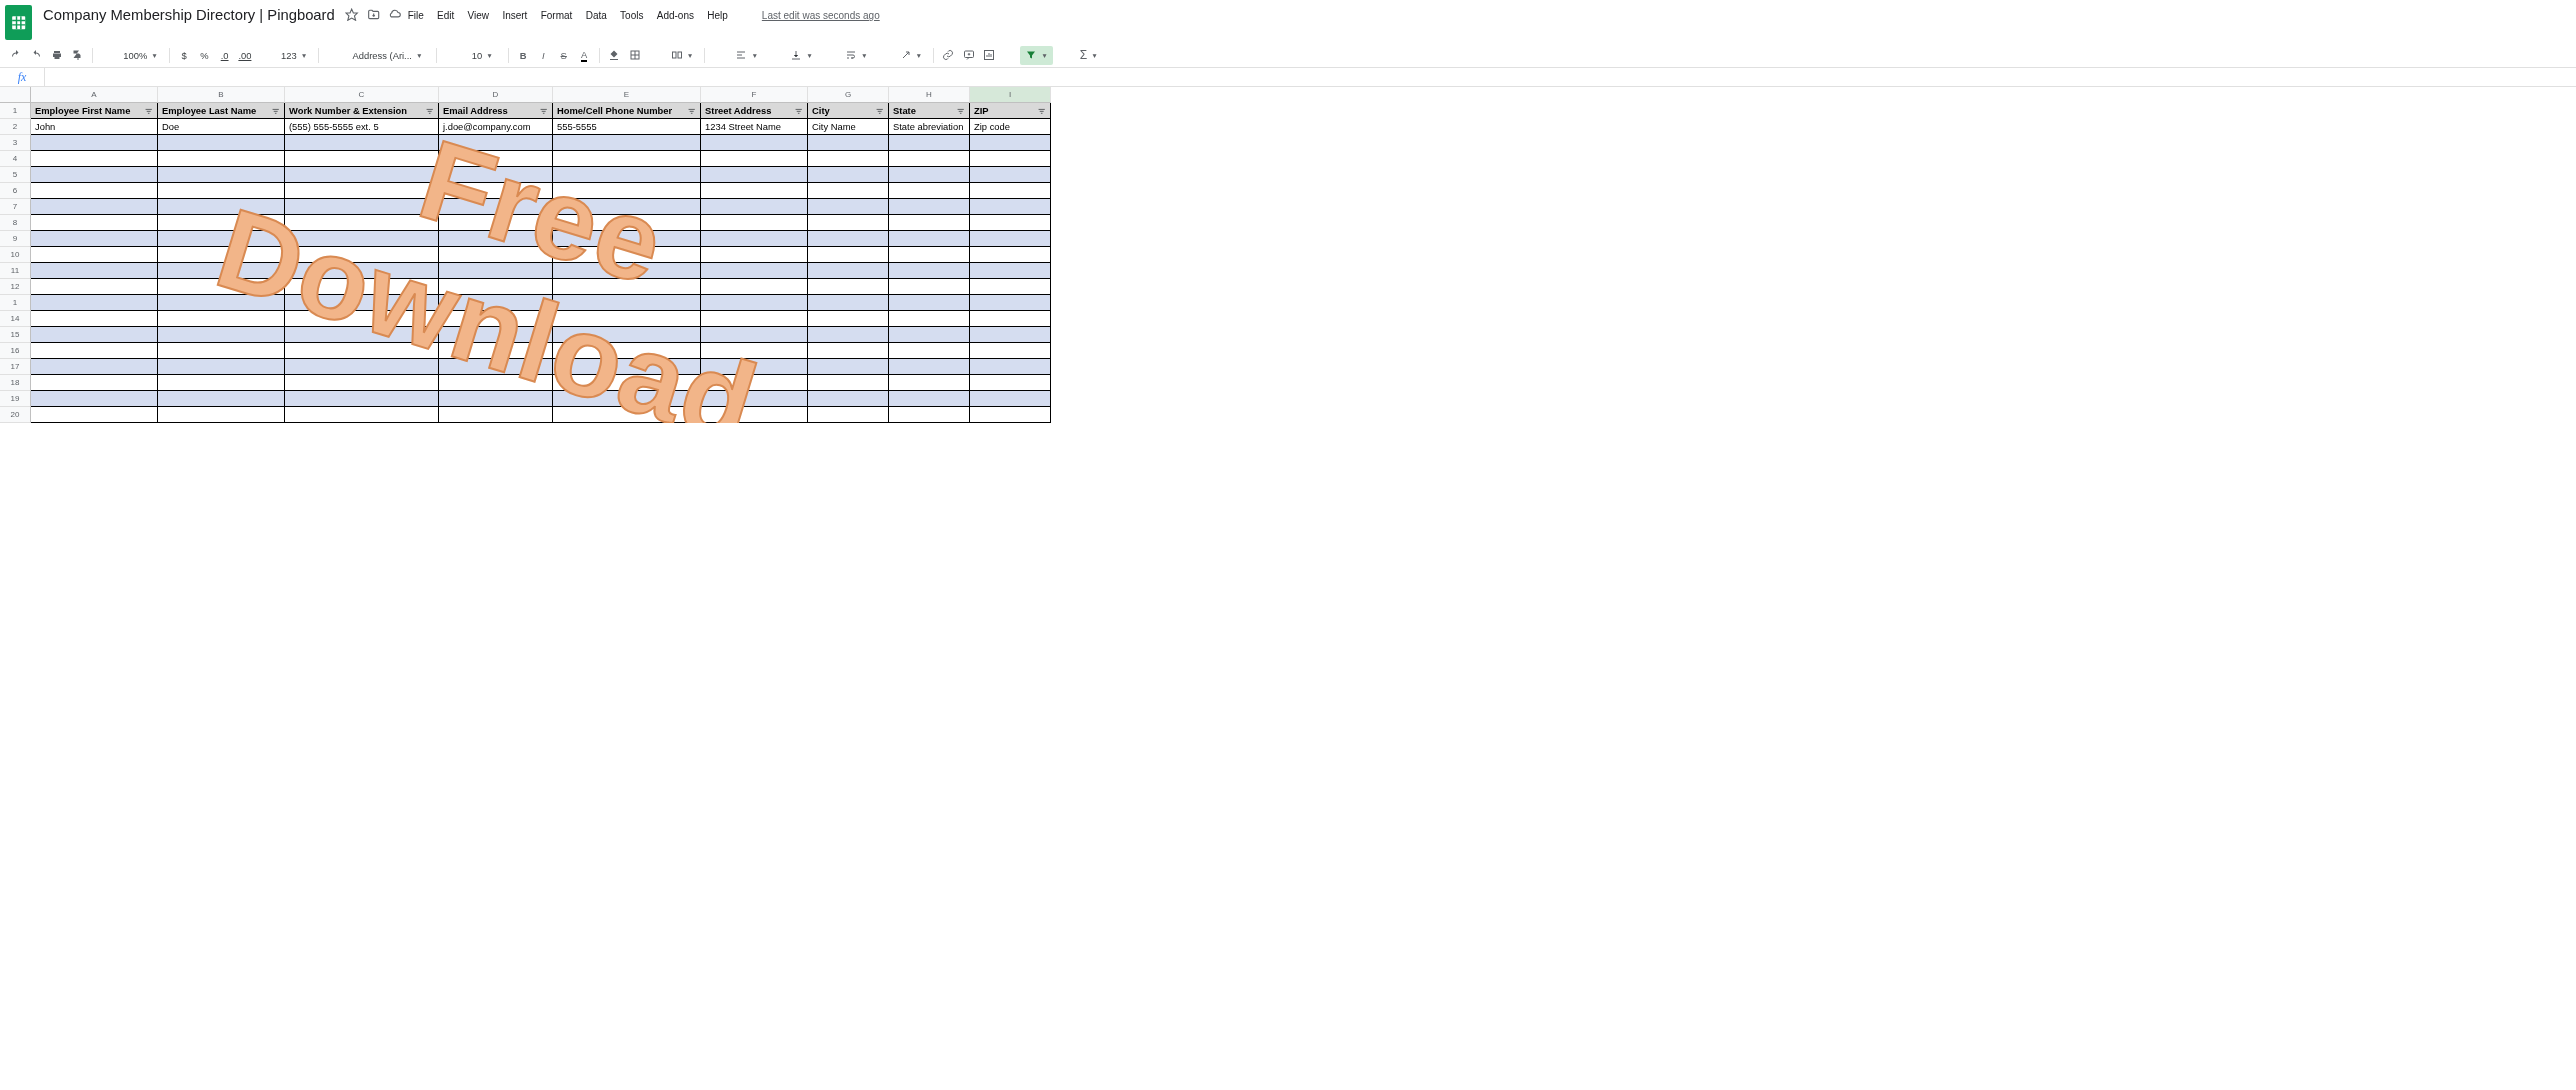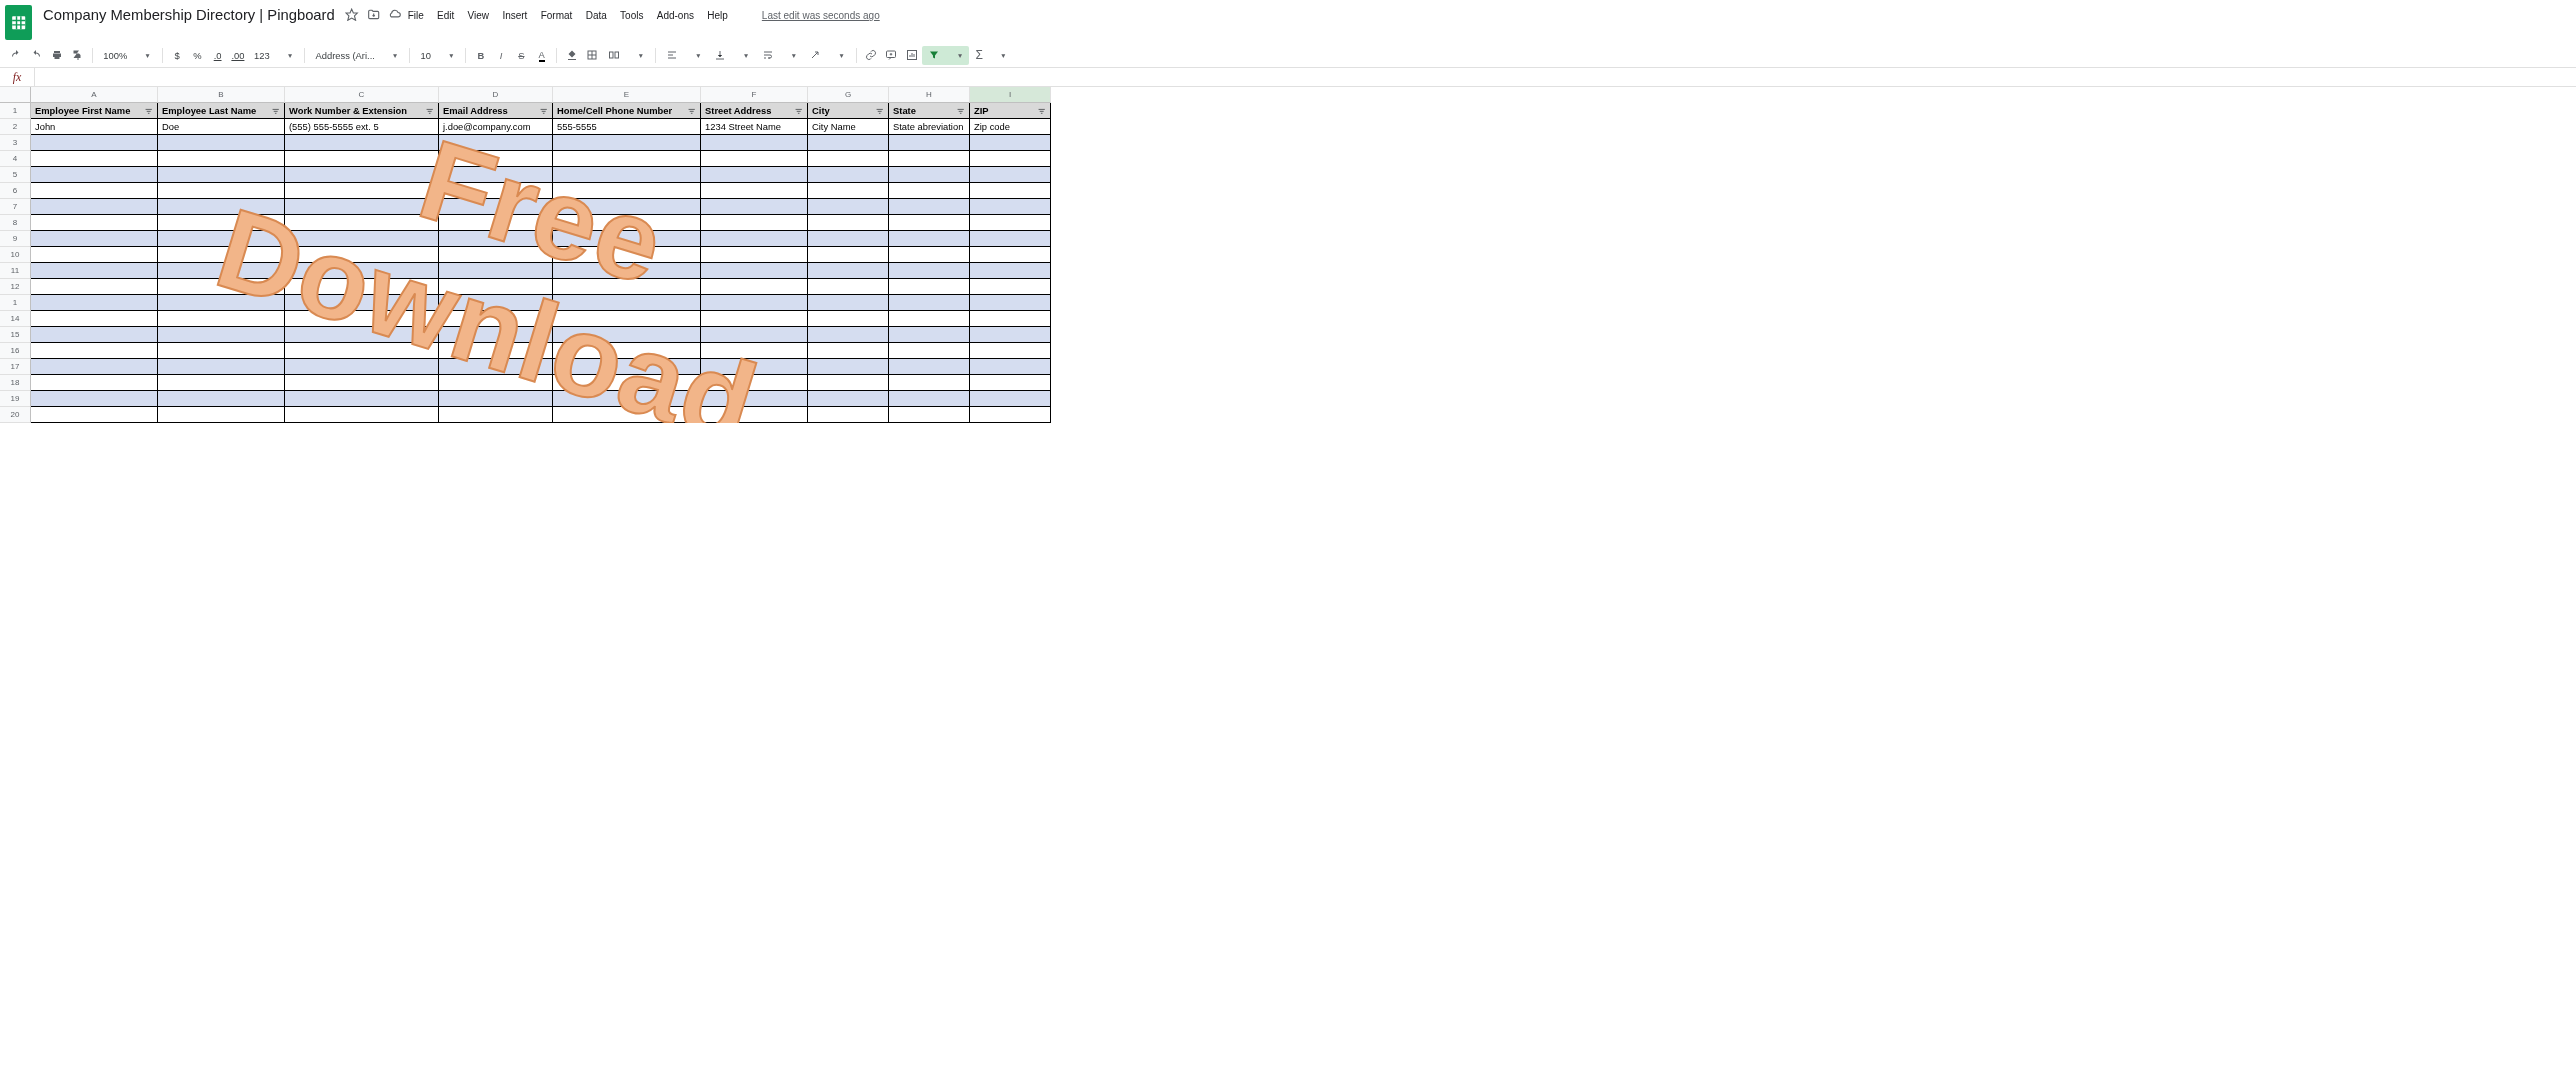--- a/index.html
+++ b/index.html
@@ -15,28 +15,28 @@
   .title-icon { width:13.4px; height:13.4px; color:#5f6368; display:flex; align-items:center; justify-content:center; }
   .menu-row { display:flex; align-items:center; gap:1.3px; margin-top:2px; }
   .menu-item { font-size:10px; color:#202124; padding:2.7px 6px; border-radius:2px; cursor:pointer; }
   .last-edit { font-size:10px; color:#5f6368; text-decoration:underline; margin-left:6.7px;padding-left:20px; }
 
   
   .toolbar { display:flex; align-items:center; gap:1.3px; padding:2.7px 6.7px; border-bottom:0.7px solid #e0e0e0; margin-top:2.7px; }
   .tool-btn { min-width:19px; height:19px; display:flex; align-items:center; justify-content:center; color:#5f6368; border-radius:2px; cursor:pointer; padding:0 2.7px; font-size:9.4px; }
   .tool-btn.active { background:#ceead6; color:#188038; }
   .tool-sep { width:0.7px; height:14.8px; background:#e0e0e0; margin:0 4px; }
-  .tool-dd { display:flex; align-items:center; gap:17px; padding:0 5.4px; }
+  .tool-dd { display:flex; align-items:center; gap:4px; padding:0 5.4px;margin-left:20px; }
   .tool-dd .dd-arrow { color:#5f6368; font-size:6.7px; }
   .tool-text { font-size:9.4px; color:#3c4043; }
   .tool-btn svg { width:12px; height:12px; }
 
   
   .formula-bar { display:flex; align-items:center; height:19px; border-bottom:0.7px solid #e0e0e0; }
-  .fx-label { width:35px; text-align:center; font-style:italic; color:#7f1d1d; font-family:serif; font-size:12px; border-right:0.7px solid #e0e0e0; height:100%; display:flex; align-items:center; justify-content:center;}
+  .fx-label { width:45px; text-align:center; font-style:italic; color:#3b82f6; font-family:serif; font-size:12px; border-right:0.7px solid #e0e0e0; height:100%; display:flex; align-items:center; justify-content:center;}
   .formula-input { flex:1; height:100%; border:none; outline:none; padding:0 5.4px; font-size:9.4px; }
 
   
   .sheet { display:grid; grid-template-columns: 31px repeat(9, var(--cw)); position:relative; }
   .corner { background:#f8f9fa; border-right:0.7px solid #c0c0c0; border-bottom:0.7px solid #c0c0c0; height:16px; }
   .col-h { background:#f8f9fa; border-right:0.7px solid #e0e0e0; border-bottom:0.7px solid #c0c0c0; height:16px; display:flex; align-items:center; justify-content:center; font-size:8px; color:#5f6368; position:relative;}
   .col-h.sel { background:#d6e8d9; }
   .row-h { background:#f8f9fa; border-right:0.7px solid #c0c0c0; border-bottom:0.7px solid #e0e0e0; display:flex; align-items:center; justify-content:center; font-size:8px; color:#5f6368; }
   .cell { border-right:0.7px solid #000; border-bottom:0.7px solid #000; padding:1.3px 4px; font-size:9.4px; color:#000; display:flex; align-items:center; position:relative; overflow:hidden; white-space:nowrap; }
   .hdr-cell { background:#d9d9d9; font-weight:bold; }

